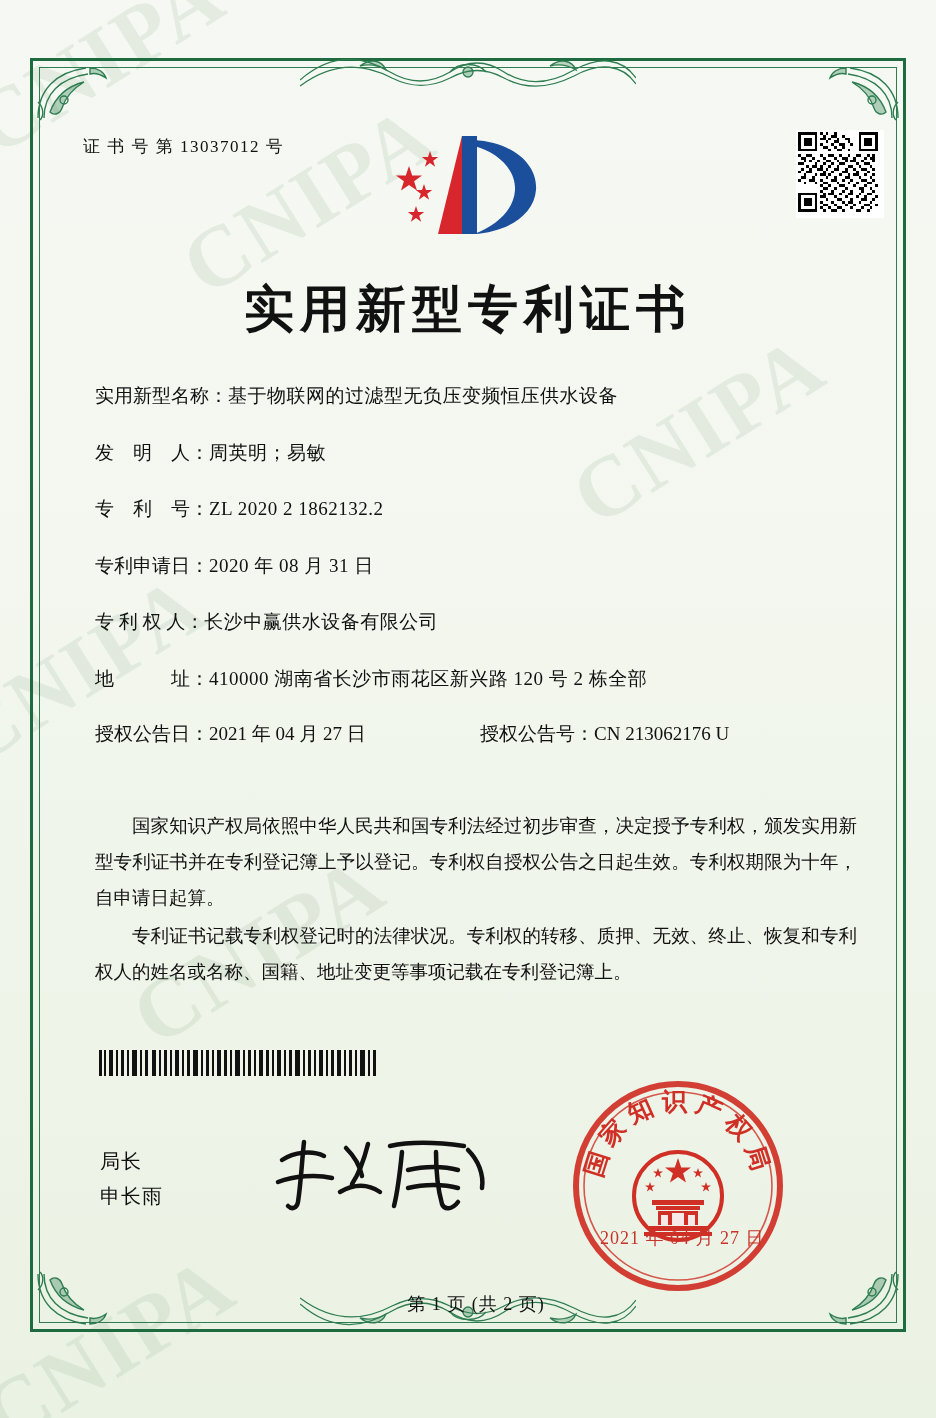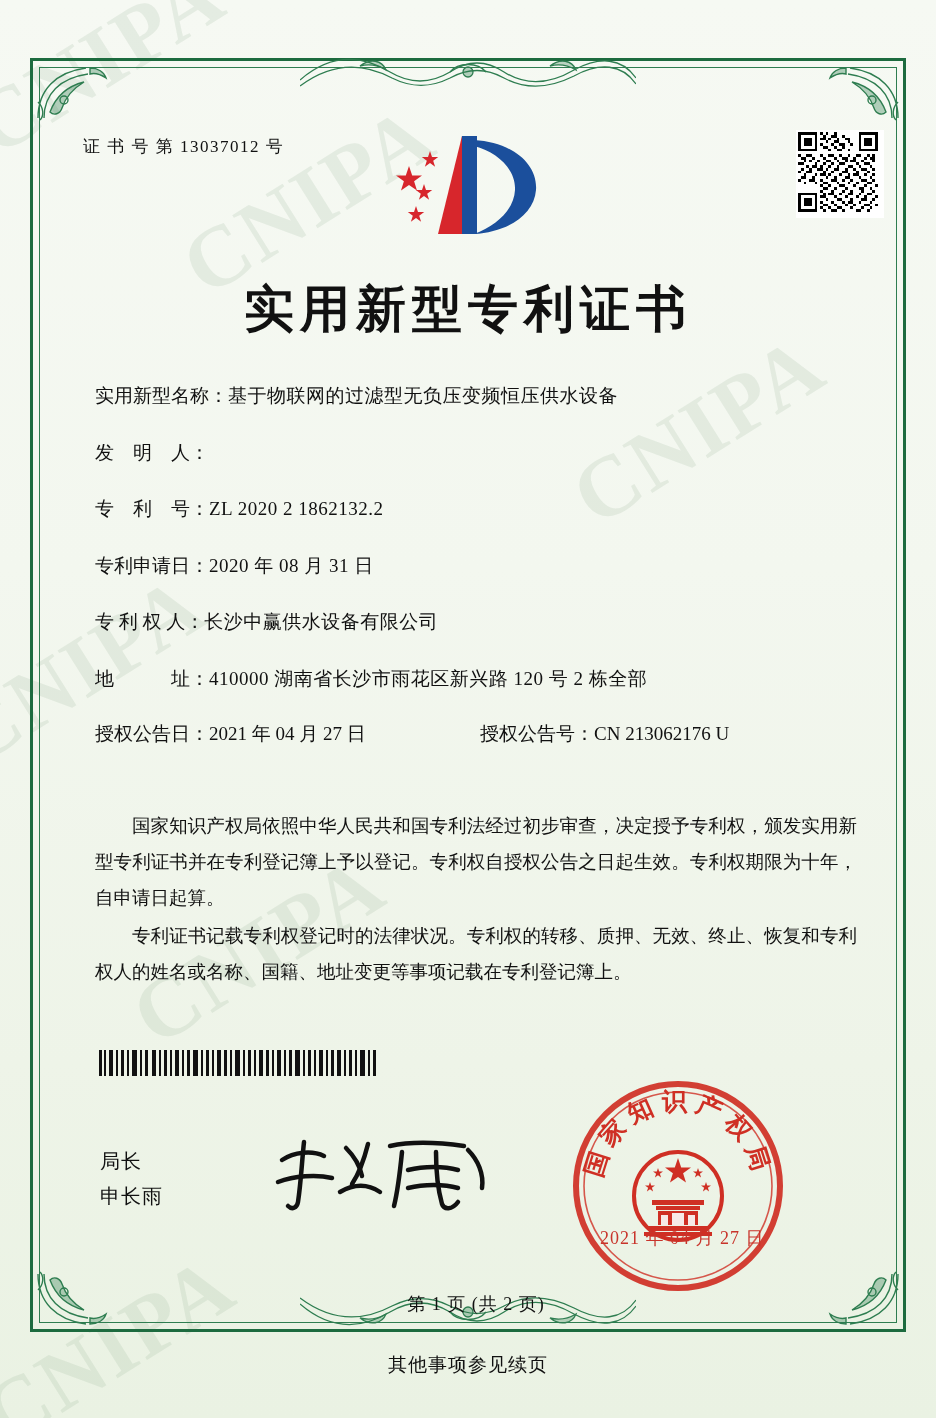--- a/index.html
+++ b/index.html
@@ -545,20 +545,21 @@
 
   <div class="title">实用新型专利证书</div>
 
   <div class="fields">
     <div class="row">
       <span class="label">实用新型名称：</span>
       <span class="value">基于物联网的过滤型无负压变频恒压供水设备</span>
     </div>
     <div class="row">
       <span class="label">发　明　人：</span>
+      <span class="value">周英明；易敏</span>
     </div>
     <div class="row">
       <span class="label">专　利　号：</span>
       <span class="value">ZL 2020 2 1862132.2</span>
     </div>
     <div class="row">
       <span class="label">专利申请日：</span>
       <span class="value">2020 年 08 月 31 日</span>
     </div>
     <div class="row">
@@ -689,15 +690,14 @@
           <rect x="-6" y="15" width="12" height="12" fill="#f7e9e7"></rect>
           <rect x="-17" y="17" width="7" height="10" fill="#f7e9e7"></rect>
           <rect x="10" y="17" width="7" height="10" fill="#f7e9e7"></rect>
         </g>
       </g>
     </svg>
   </div>
   <div class="seal-date">2021 年 04 月 27 日</div>
 
   <div class="page-num">第 1 页 (共 2 页)</div>
-  <div class="footnote">其他事项参见续页</div>
 
 </div>
 
 </body></html>

